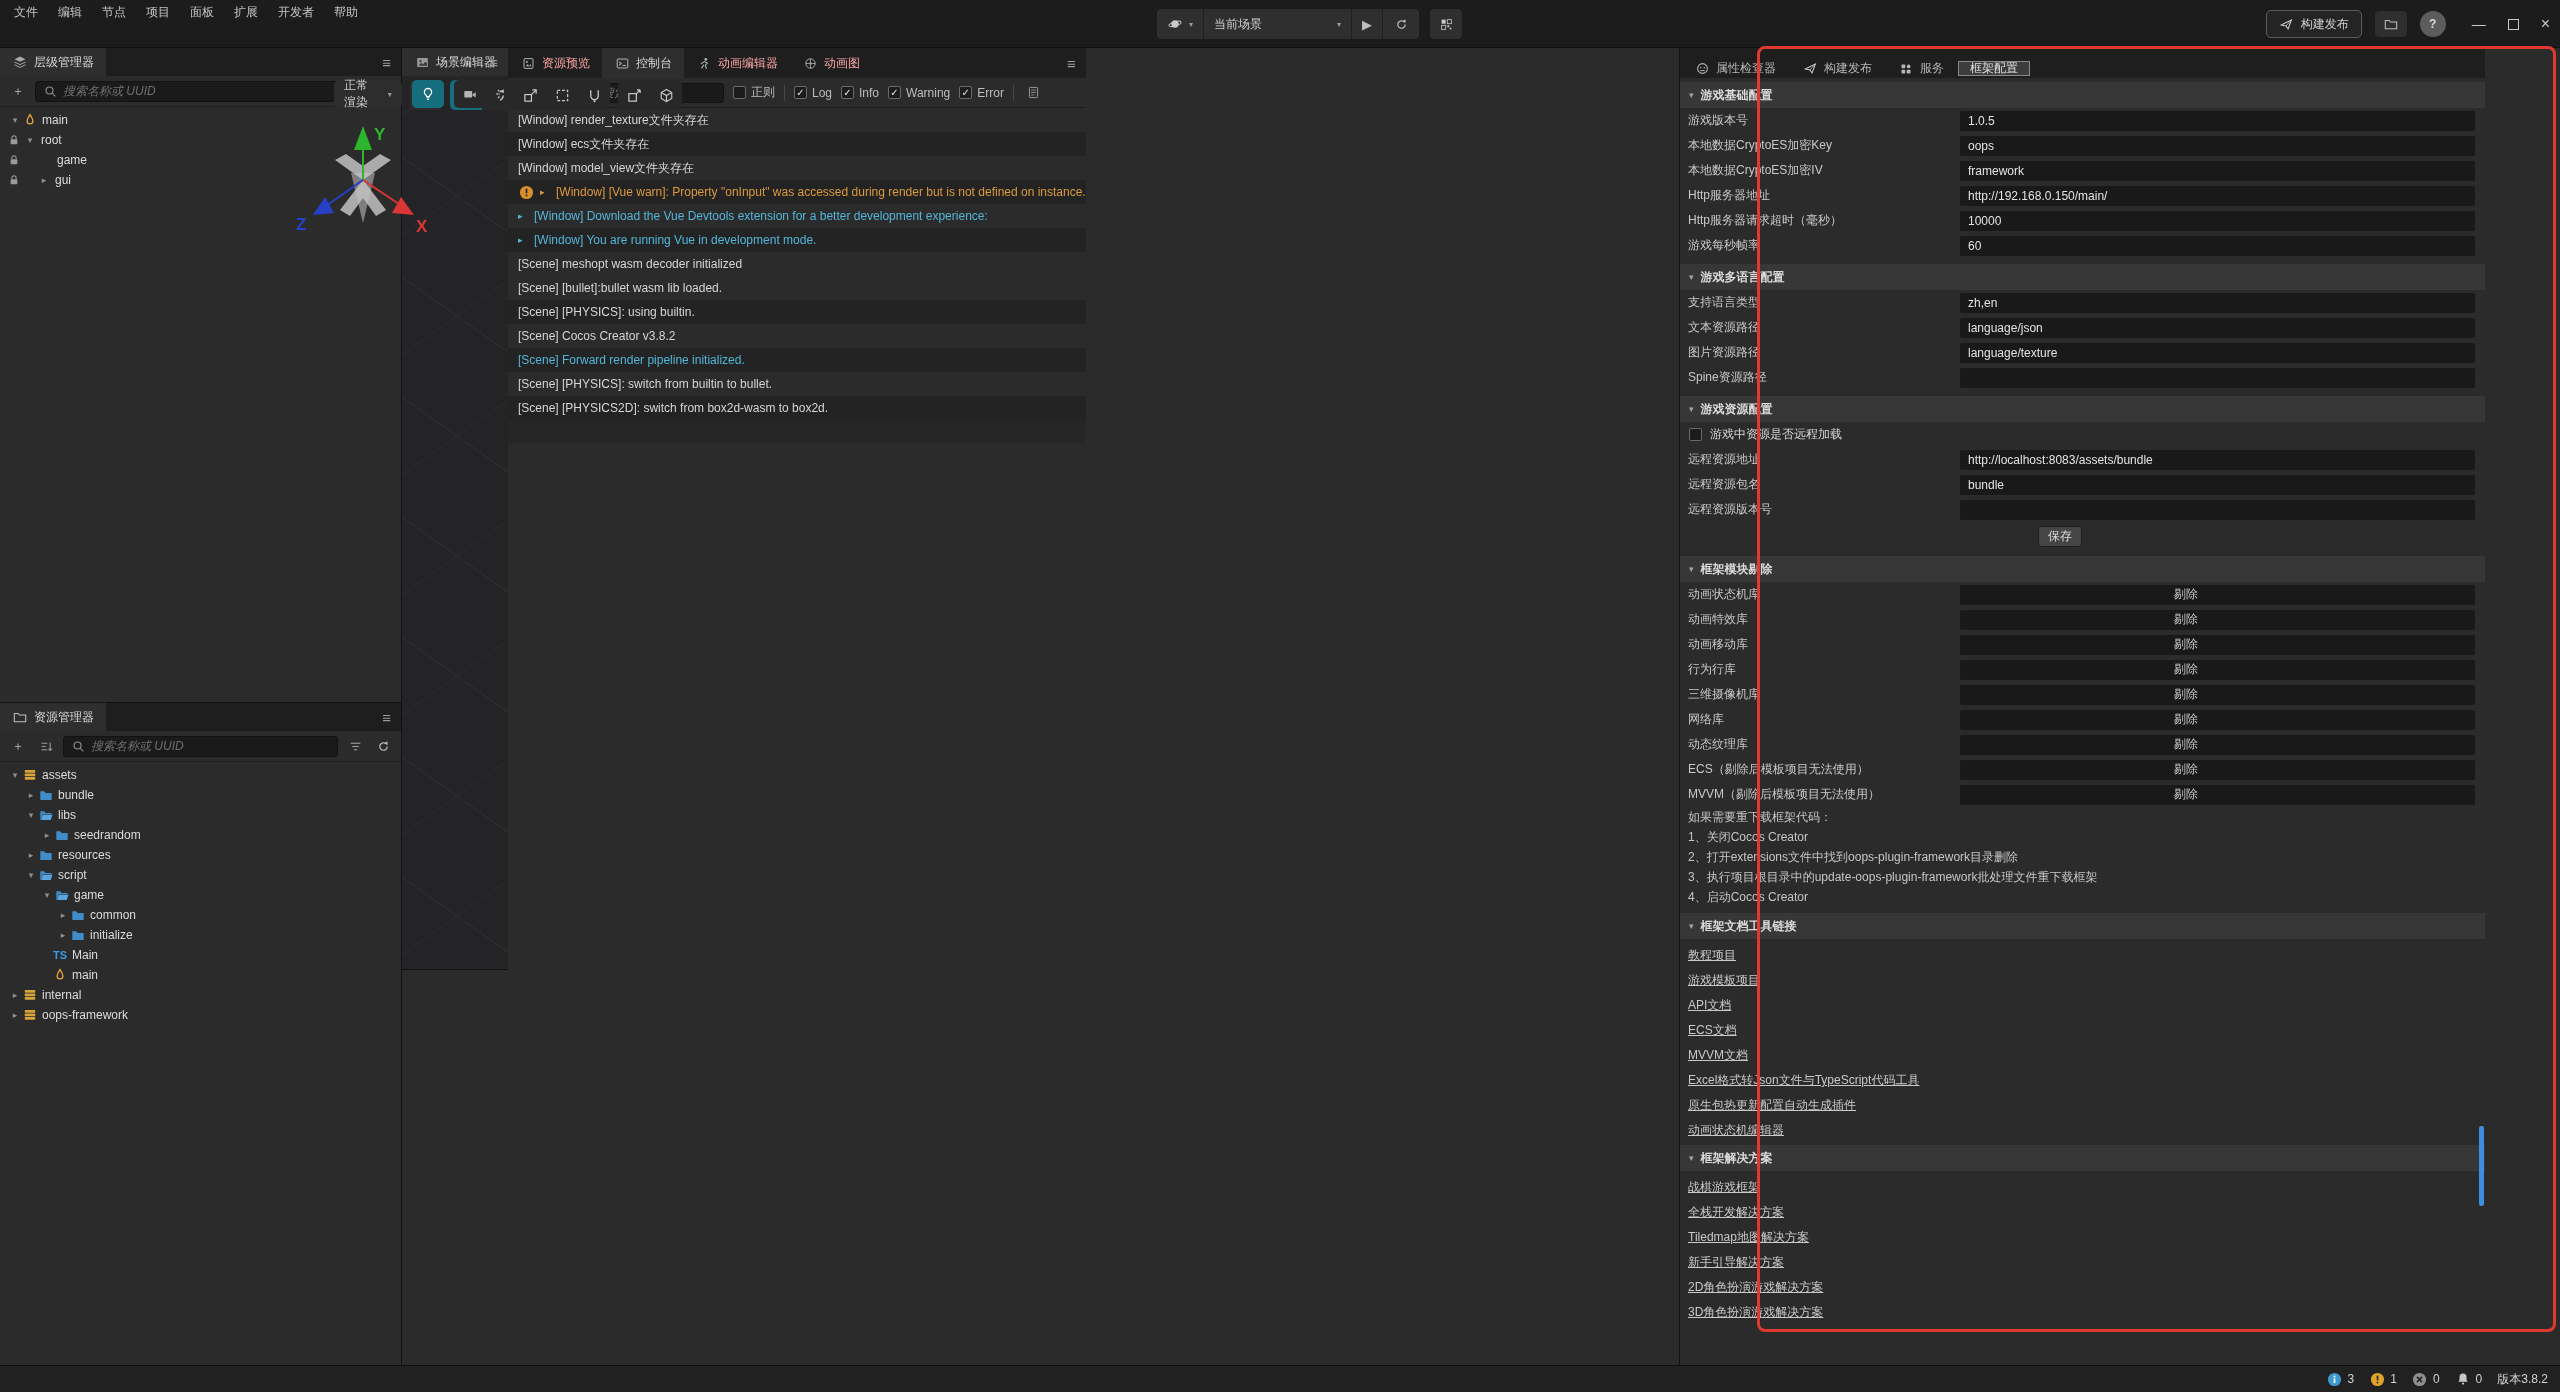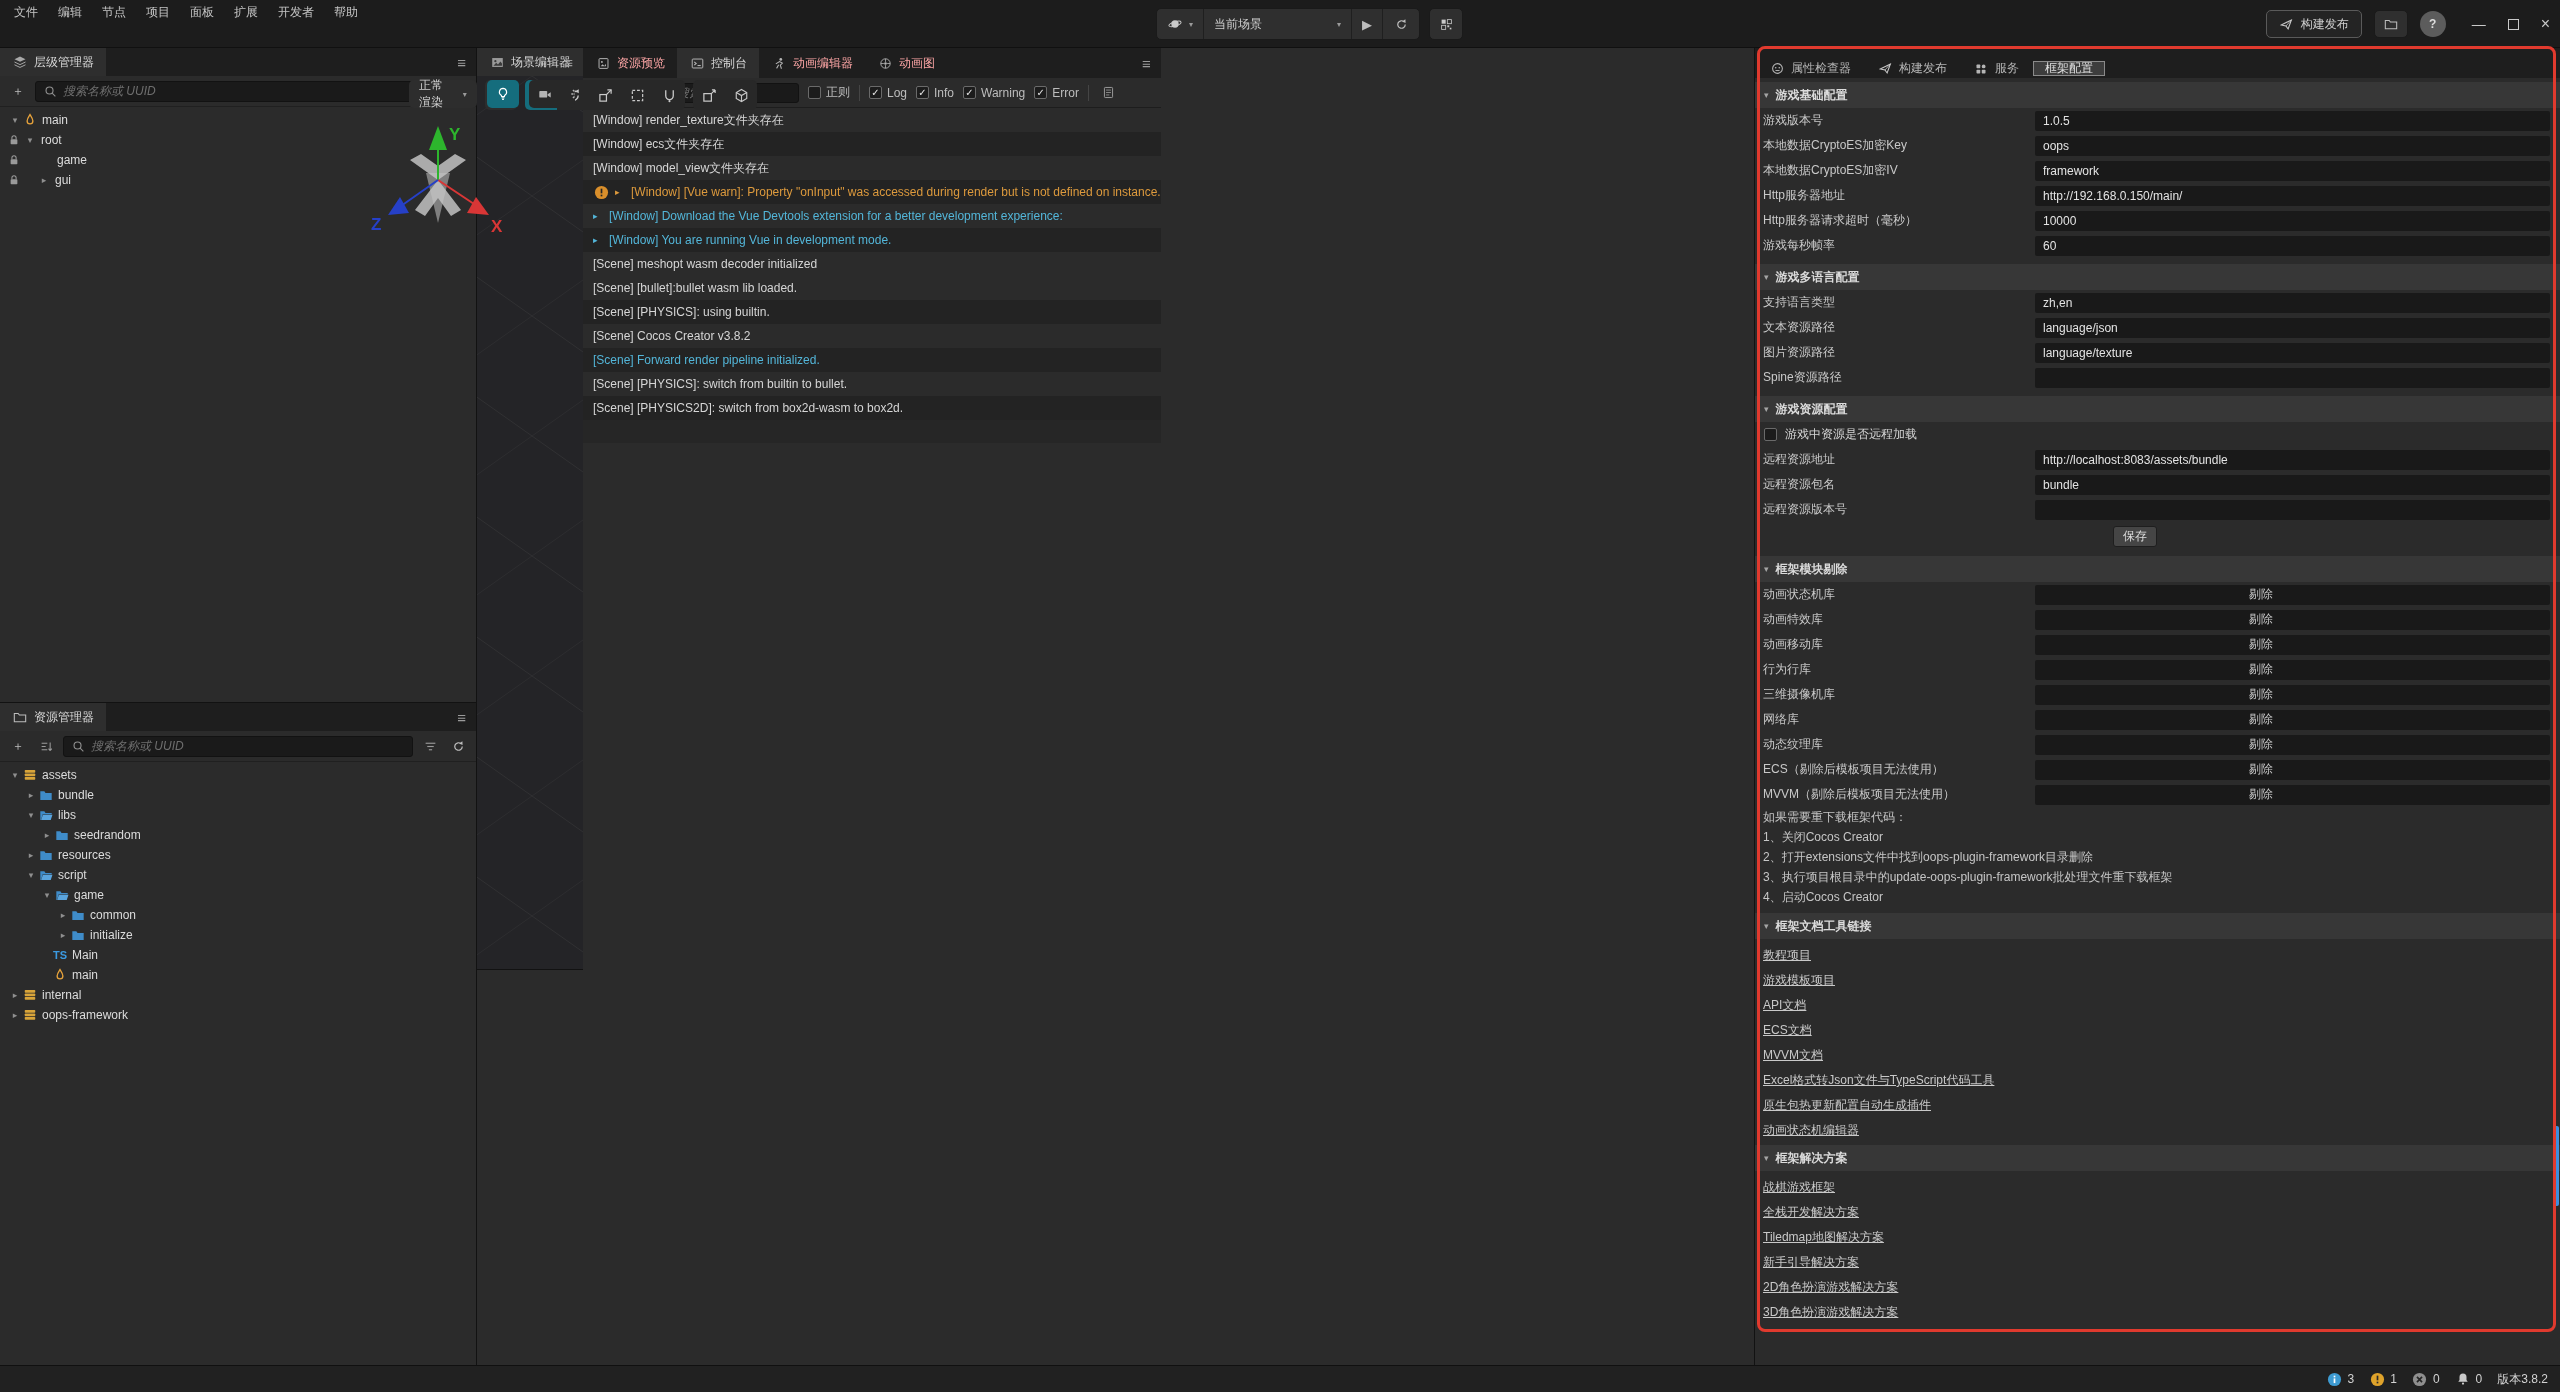--- a/index.html
+++ b/index.html
@@ -20,21 +20,21 @@
   .play-glyph{color:#bdbdbd;font-size:13px}
   .qr-btn{width:34px;height:32px;background:#2f2f2f;border:1px solid #1a1a1a;border-radius:5px;display:flex;align-items:center;justify-content:center;margin-left:6px}
   .right-controls{position:absolute;right:10px;top:8px;height:32px;display:flex;align-items:center;gap:12px}
   .build-btn{display:flex;align-items:center;gap:6px;height:28px;padding:0 12px;border:1px solid #5a5a5a;border-radius:5px;color:#cfcfcf;background:#242424}
   .tool-sq{width:34px;height:28px;background:#2f2f2f;border:1px solid #1a1a1a;border-radius:5px;display:flex;align-items:center;justify-content:center}
   .help-btn{width:26px;height:26px;border-radius:50%;background:#5c5c5c;color:#ddd;display:flex;align-items:center;justify-content:center;font-weight:bold}
   .win-ctrls{display:flex;align-items:center;gap:22px;margin-left:14px;color:#c9c9c9;font-size:14px}
   .maxbox{width:11px;height:11px;border:1px solid #c9c9c9;display:inline-block}
   
   .main{display:flex;height:1317px}
-  .col-left{width:477px;flex:none;display:flex;flex-direction:column;border-right:1px solid #121212}
+  .col-left{width:402px;flex:none;display:flex;flex-direction:column;border-right:1px solid #121212}
   .col-center{width:1278px;flex:none;display:flex;flex-direction:row;border-right:1px solid #121212}
   .col-right{width:805px;flex:none;position:relative;background:#2b2b2b;display:flex;flex-direction:column}
   
   .tabstrip{height:28px;background:#1e1e1e;display:flex;align-items:stretch;position:relative;flex:none}
   .tab{display:flex;align-items:center;gap:6px;padding:0 12px;color:#fca5a5}
   .tab.active{background:#2e2e2e;color:#d8d8d8}
   .strip-menu{position:absolute;right:10px;top:0;height:100%;display:flex;align-items:center;color:#9a9a9a;font-size:15px}
   
   .ptoolbar{height:31px;display:flex;align-items:center;gap:6px;padding:0 7px;background:#2b2b2b;border-bottom:1px solid #202020;flex:none}
   .tb-btn{min-width:22px;height:21px;display:flex;align-items:center;justify-content:center;color:#bdbdbd;border-radius:3px}

